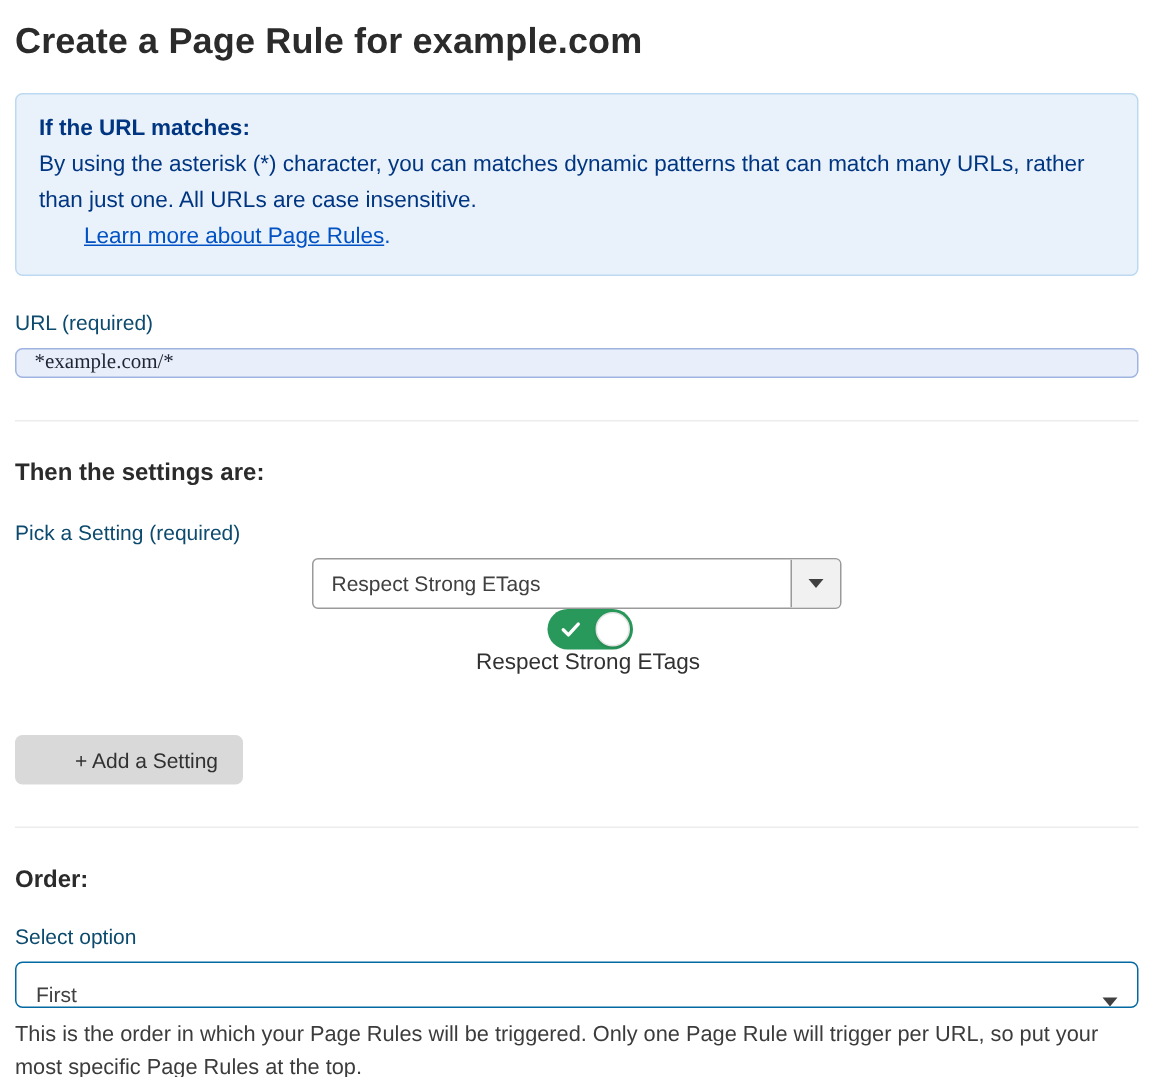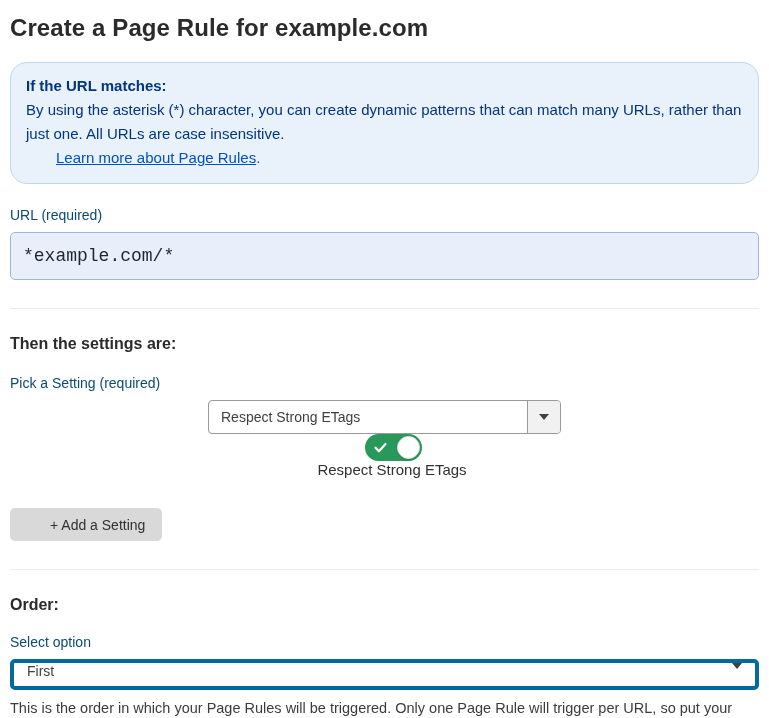--- a/index.html
+++ b/index.html
@@ -17,21 +17,21 @@
     font-size: 24px;
     font-weight: 700;
     color: #2b2b2b;
     margin: 2px 0 20px 0;
     letter-spacing: 0.1px;
   }
 
   .info-box {
     background: var(--info-bg, #e9f2fb);
     border: 1px solid var(--info-border, #bcd9f1);
-    border-radius: 17px;
+    border-radius: 5px;
     padding: 11px 15px 13px 15px;
     color: var(--info-text, #003681);
     font-size: 15px;
     line-height: 1.6;
     margin-bottom: 23px;
   }
   .info-heading { font-weight: 700; }
   .info-link {
     color: var(--link, #0051c3);
     text-decoration: underline;
@@ -42,28 +42,28 @@
 
   .field-label {
     font-size: 14px;
     color: #0c4a6e;
     margin: 0 0 9px 0;
   }
 
   .url-input {
     display: block;
     width: 100%;
-    height: 48px;
+    height: 20px;
     background: var(--url-input-bg, #e9eefb);
     border: 1px solid var(--url-input-border, #9fb4e0);
     border-radius: 5px;
     padding: 0 12px;
-    font-size: 18px;
+    font-size: 14px;
     color: #1d2433;
-    font-family: Liberation Mono, monospace;
+    font-family: Liberation Serif, serif;
     outline: none;
   }
 
   .divider {
     border: none;
     border-top: 1px solid #ececec;
     margin: 28px 0 26px 0;
   }
 
   h2.section-heading {
@@ -144,30 +144,30 @@
     border: none;
     border-radius: 5px;
     height: 33px;
     padding: 0 17px;
     cursor: pointer;
   }
   .btn-secondary {
     background: var(--secondary-button, #d9d9d9);
     color: #313131;
   }
-  .add-setting-btn { margin-top: 30px; padding-left: 40px; }
+  .add-setting-btn { margin-top: 40px; padding-left: 40px; }
 
   .wide-select {
     display: flex;
-    align-items: flex-start;
+    align-items: flex-end;
     justify-content: space-between;
     width: 100%;
     height: 31px;
     background: #ffffff;
-    border: 4px solid #0369a1;
+    border: 1px solid #0369a1;
     border-radius: 5px;
     padding: 0 13px;
     cursor: pointer;
   }
   .wide-select .select-value { padding: 0; }
 
   .help-text {
     font-size: 14.5px;
     line-height: 1.5;
     color: #3c3c3c;
@@ -177,21 +177,21 @@
 </style>
 </head>
 <body>
 
 <div class="container">
 
   <h1 class="page-title">Create a Page Rule for example.com</h1>
 
   <div class="info-box">
     <div class="info-heading">If the URL matches:</div>
-    <div>By using the asterisk (*) character, you can create dynamic patterns that can match many URLs, rather than just one. All URLs are case insensitive.</div>
+    <div>By using the asterisk (*) character, you can matches dynamic patterns that can match many URLs, rather than just one. All URLs are case insensitive.</div>
     <div>
       <a class="info-link">Learn more about Page Rules</a><span class="info-link-suffix">.</span>
     </div>
   </div>
 
   <div class="field-label">URL (required)</div>
   <input class="url-input" type="text" value="*example.com/*" style="">
 
   <hr class="divider">
 

